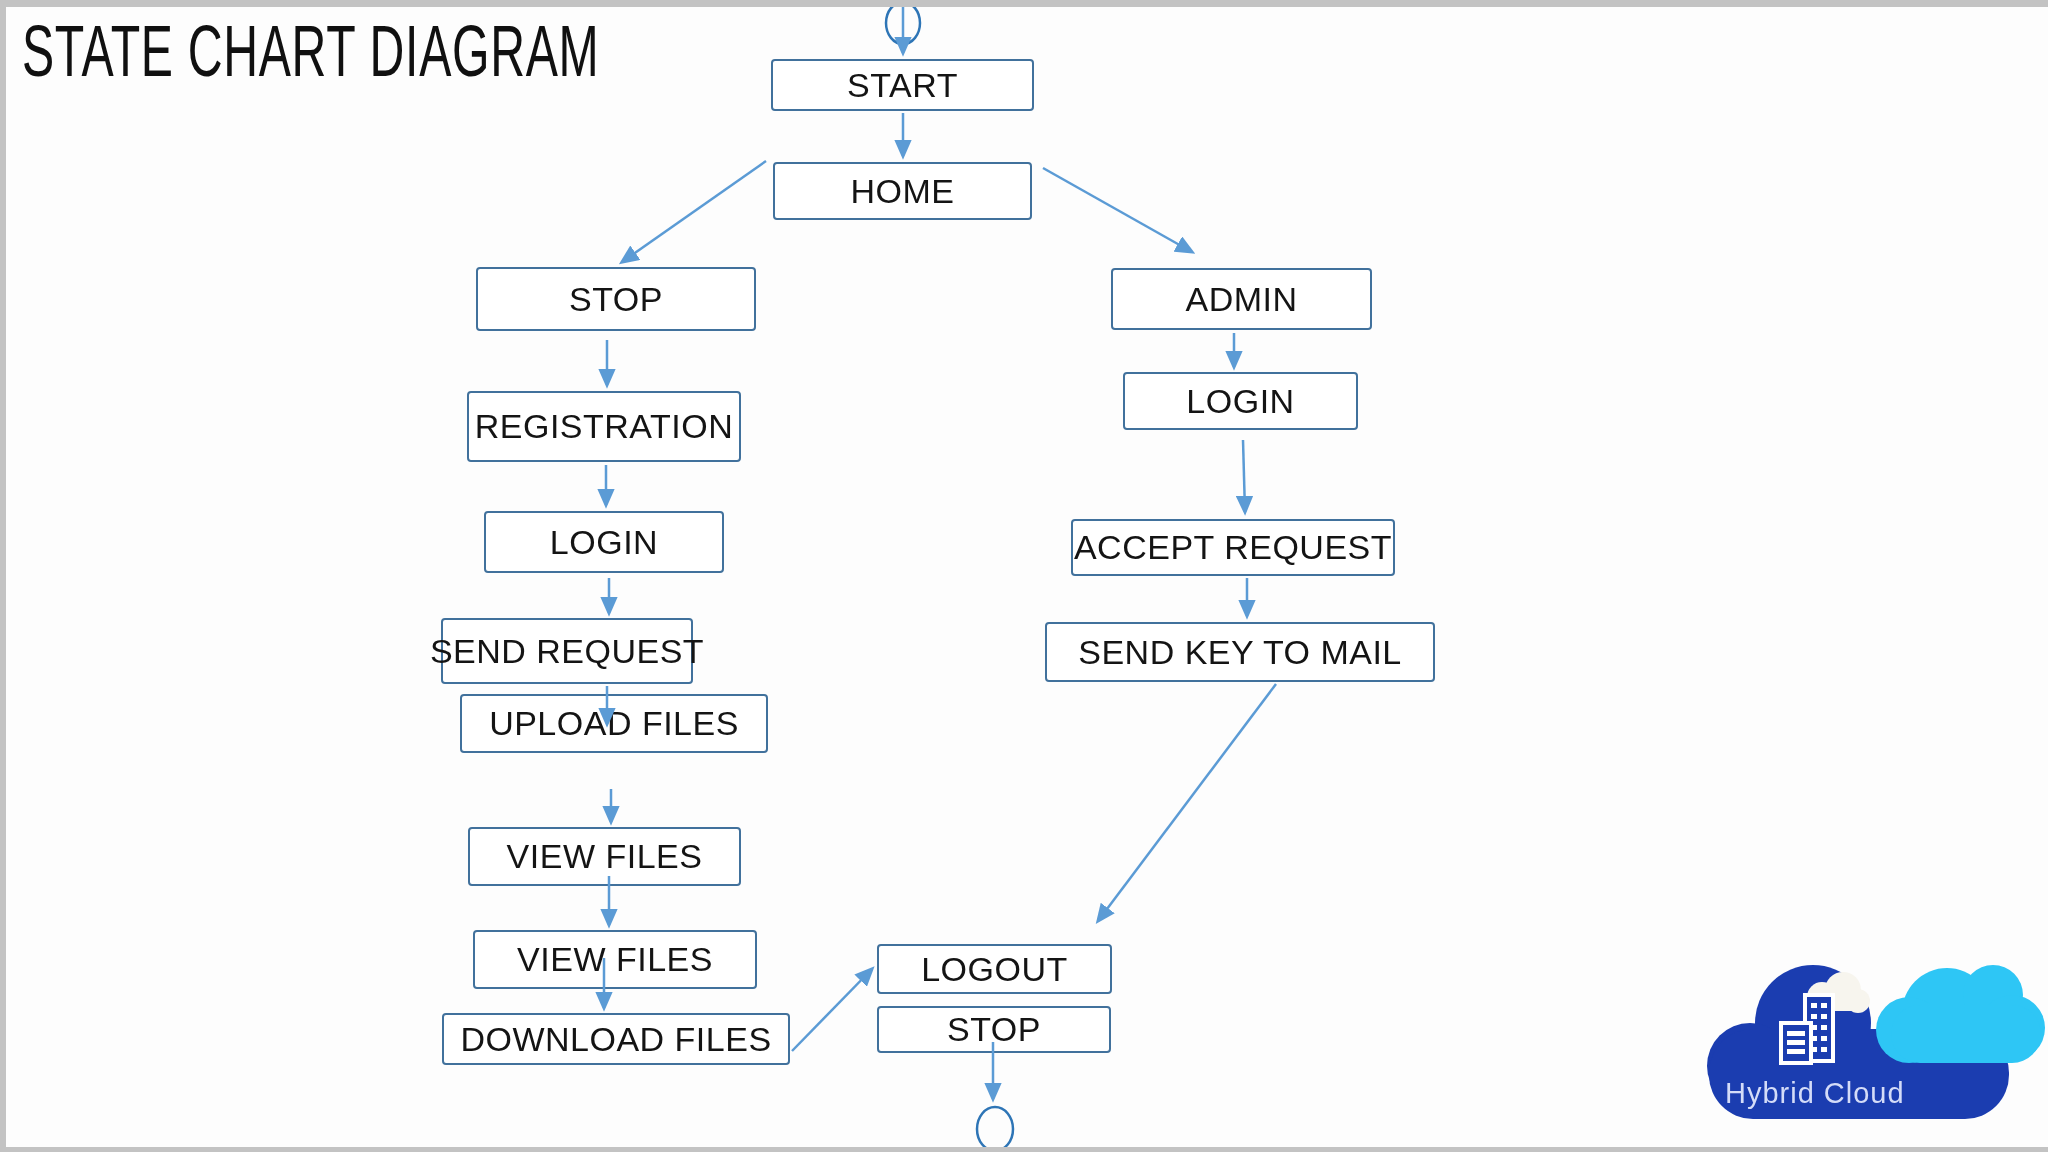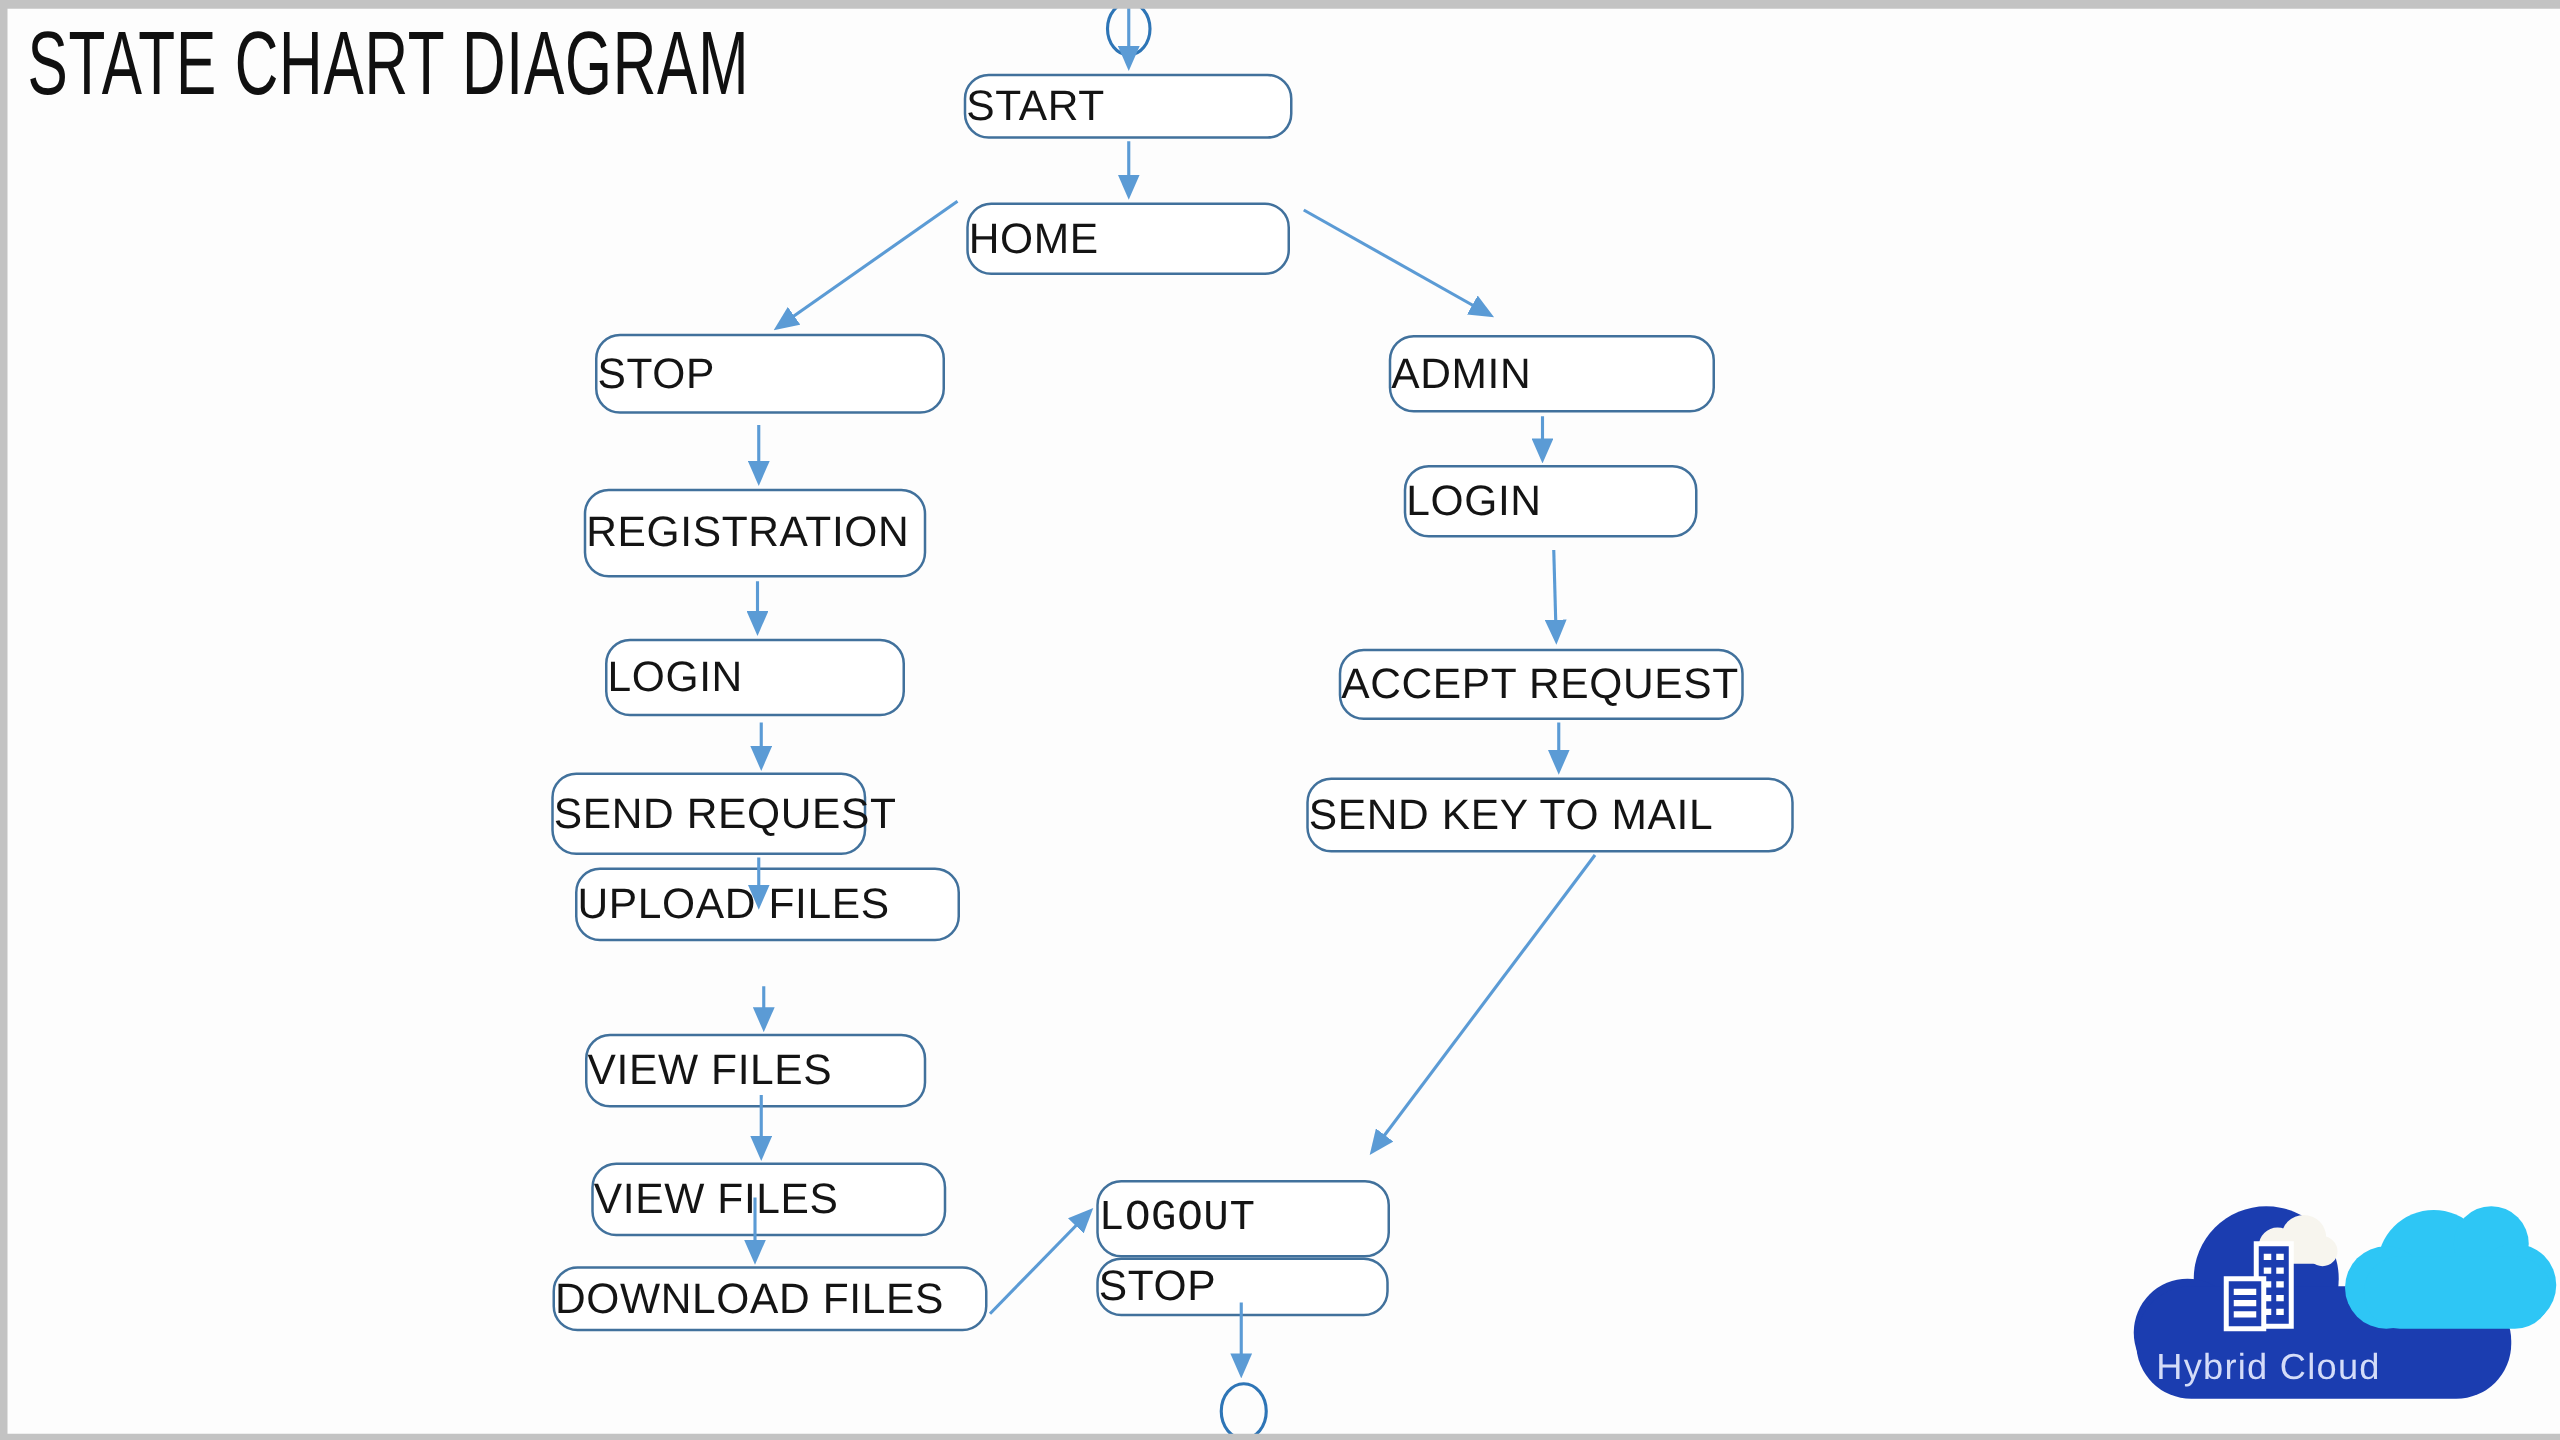--- a/index.html
+++ b/index.html
@@ -15,22 +15,22 @@
   .page-title{
     position:absolute;left:22px;top:10px;margin:0;
     font-size:72px;font-weight:400;color:#101010;white-space:nowrap;
     transform:scaleX(.67);transform-origin:0 0;letter-spacing:1px;
     z-index:3;
   }
   #nodes .state-box{
     position:absolute;box-sizing:border-box;
     background:var(--box-fill,#fff);
     border:2.5px solid var(--box-border,#41719C);
-    border-radius:20px;
-    display:flex;align-items:center;
+    border-radius:4px;
+    display:flex;align-items:center;justify-content:center;
     z-index:1;
   }
   #nodes .state-box span{
     font-size:34px;color:var(--box-text,#141414);
     white-space:nowrap;letter-spacing:.5px;
   }
   #edges-svg{position:absolute;left:0;top:0;z-index:2;pointer-events:none;}
   .logo{position:absolute;left:1695px;top:933px;width:353px;height:219px;z-index:2;}
   .logo svg{display:block;}
   .logo text{
@@ -83,21 +83,21 @@
     </div>
     <div class="state-box" style="left: 1123px; top: 372px; width: 235px; height: 58px;">
       <span>LOGIN</span>
     </div>
     <div class="state-box" style="left: 1071px; top: 519px; width: 324px; height: 57px;">
       <span>ACCEPT REQUEST</span>
     </div>
     <div class="state-box" style="left: 1045px; top: 622px; width: 390px; height: 60px;">
       <span>SEND KEY TO MAIL</span>
     </div>
-    <div class="state-box" style="left: 877px; top: 944px; width: 235px; height: 62px; font-family: Liberation Mono, monospace;">
+    <div class="state-box" style="left: 877px; top: 944px; width: 235px; height: 50px;">
       <span>LOGOUT</span>
     </div>
     <div class="state-box" style="left: 877px; top: 1006px; width: 234px; height: 47px;">
       <span>STOP</span>
     </div>
   </div>
 
 <svg id="edges-svg" width="2048" height="1152" viewBox="0 0 2048 1152">
   <defs>
     <marker id="arrowhead" markerWidth="8" markerHeight="7" refX="6.5" refY="3.5" orient="auto">

